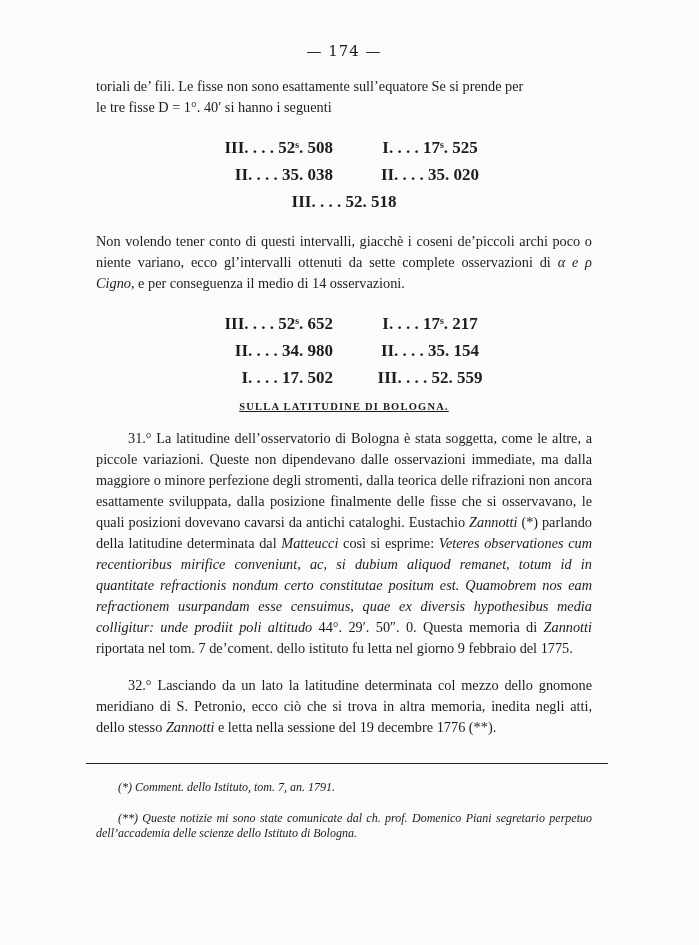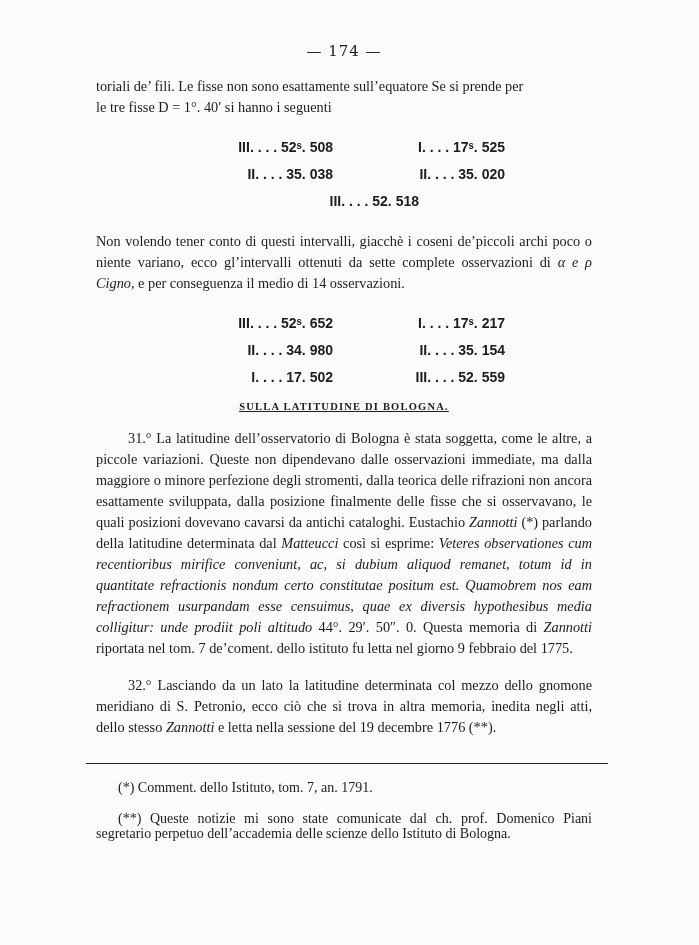--- a/index.html
+++ b/index.html
@@ -9,28 +9,28 @@
     color: #1c1c1c;
     font-family: "DejaVu Serif", "Liberation Serif", serif;
     position: relative;
     overflow: hidden;
   }
   .page { position: absolute; left: 80px; top: 42px; width: 528px; }
   .pagenum { text-align: center; font-size: 15px; margin-bottom: 6px; letter-spacing: 1px; }
   p { margin: 16px; font-size: 14.3px; line-height: 21px; text-align: justify; font-family: "Liberation Serif", serif; }
   .indent { text-indent: 32px; }
   .table { margin: 12px 0 10px 0; width: 100%; }
-  .trow { display: flex; justify-content: center; font-size: 14px; line-height: 27px; font-family: Liberation Sans, sans-serif; font-weight: bold; }
+  .trow { display: flex; justify-content: center; font-size: 17px; line-height: 27px; font-family: Liberation Serif, serif; font-weight: bold; }
   .tcell { width: 150px; white-space: pre; }
   .tcell.left { text-align: right; padding-right: 22px; }
-  .tcell.right { text-align: right; }
+  .tcell.right { text-align: center; }
   .heading { text-align: center; font-size: 10.5px; letter-spacing: 1.2px; font-weight: bold; margin: 6px 0 12px 0; font-family: "Liberation Serif", serif; text-decoration: underline; }
   i { }
   .rule { border: 0; border-top: 1.5px solid #222; width: 522px; margin: 25px 0 12px 6px; }
-  .fn { font-size: 14px; line-height: 15px; font-family: "Liberation Serif", serif; }
+  .fn { font-size: 12px; line-height: 15px; font-family: "Liberation Serif", serif; font-style: italic; }
   .fn.first { text-indent: 22px; }
   .fn.second { text-indent: 22px; }
   .para-line { display: block; }
 </style>
 </head>
 <body>
 
 <div class="page">
   <div class="pagenum">— 174 —</div>
 

